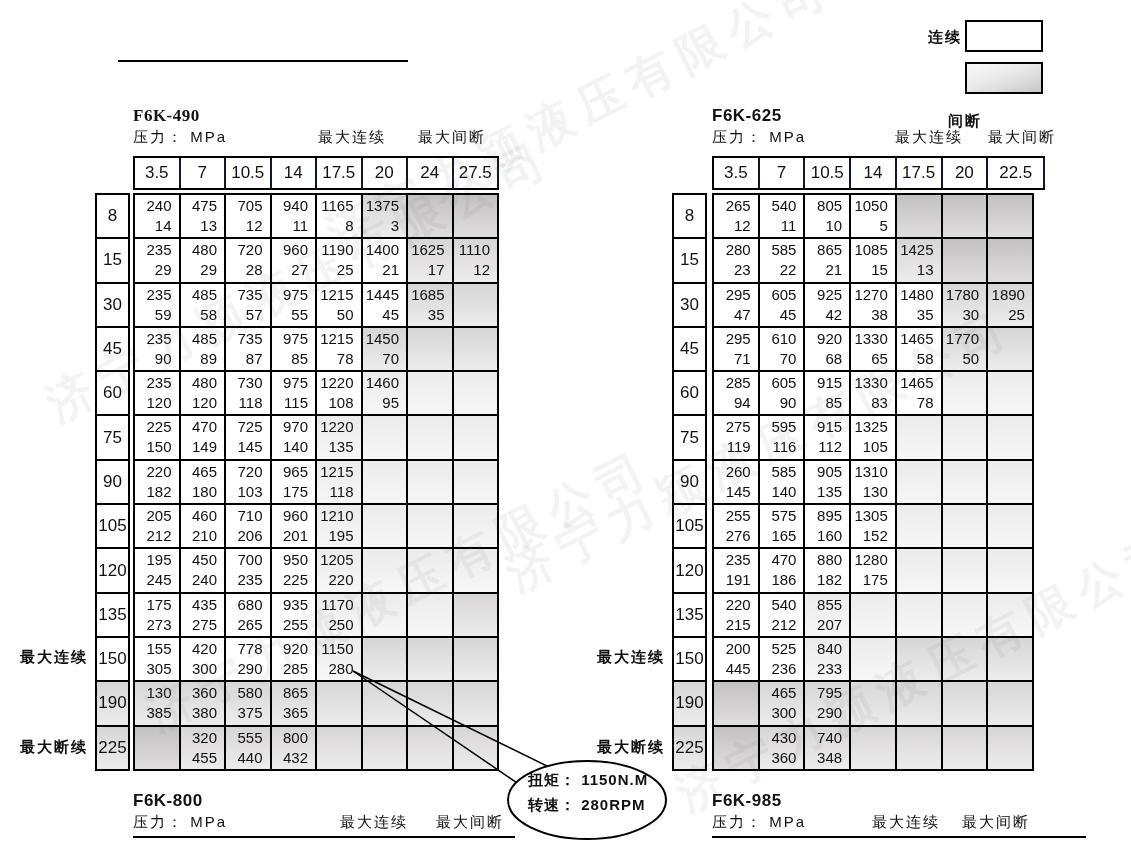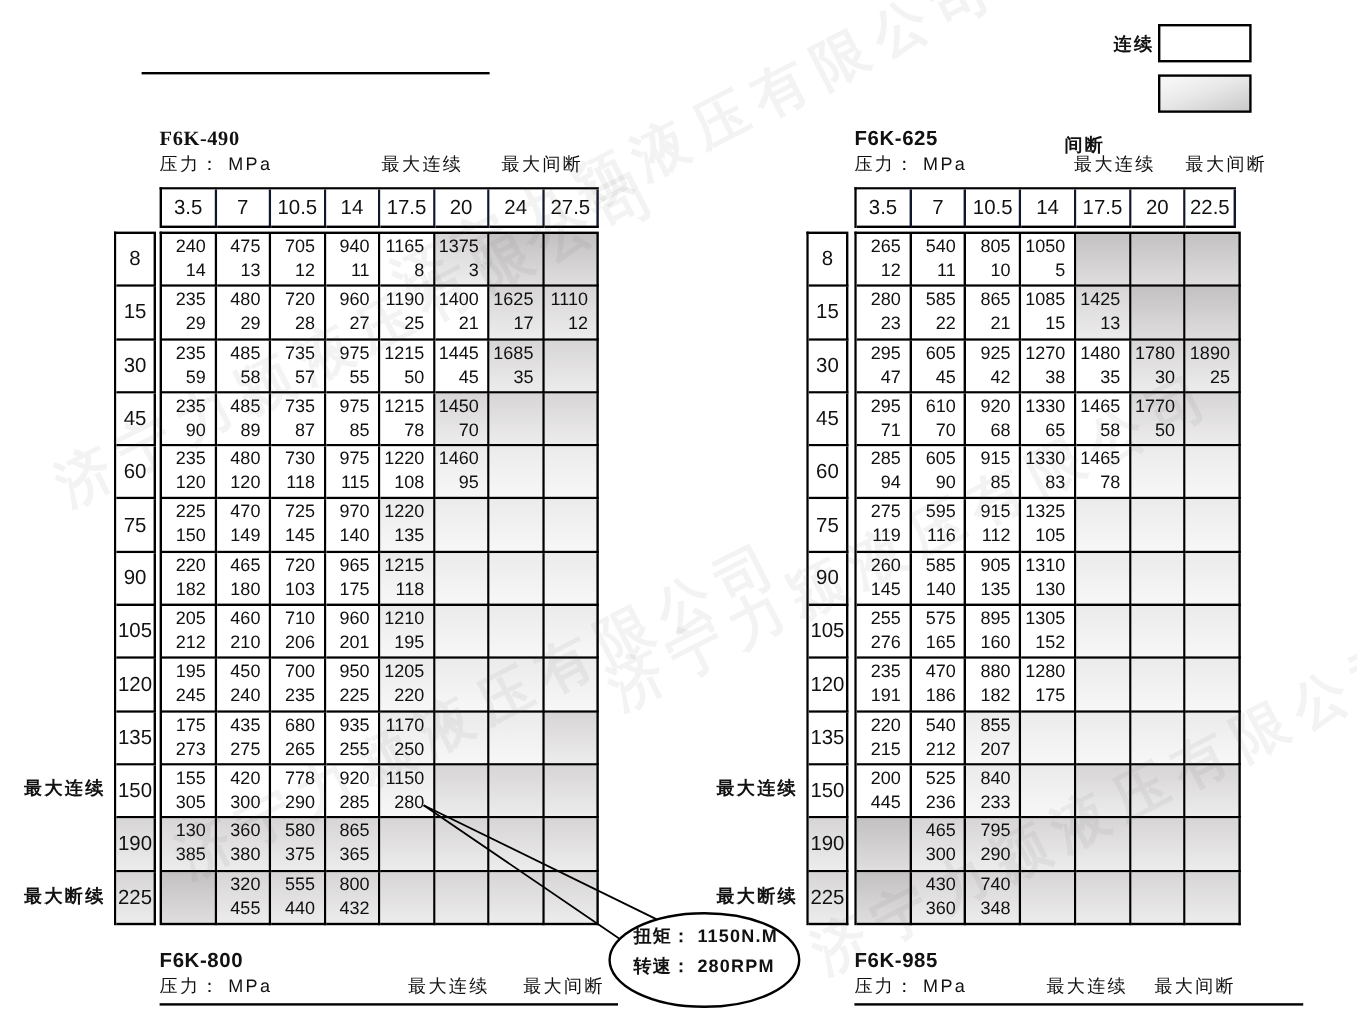--- a/index.html
+++ b/index.html
@@ -50,21 +50,21 @@
 </style>
 </head>
 <body>
 
 <div id="page">
 
   <div class="abs title-rule" style="left:118px; top:60px; width:290px;"></div>
 
   <div class="abs legend-label" style="left:928px; top:28px;">连续</div>
   <div class="abs legend-box" style="left:965px; top:20px;"></div>
-  <div class="abs legend-label" style="left:887px; top:70px;margin-top:42px;">间断</div>
+  <div class="abs legend-label" style="left:948px; top:70px;margin-top:42px;">间断</div>
   <div class="abs legend-box grad" style="left:965px; top:62px;"></div>
 
   <div id="tables-holder">
       <div class="abs t-name" style="left: 133px; top: 106px; font-family: Liberation Serif, serif;">F6K-490</div>
       <div class="abs t-label" style="left: 133px; top: 128px;">压力： MPa</div>
       <div class="abs t-label" style="left: 318px; top: 128px;">最大连续</div>
       <div class="abs t-label" style="left: 418px; top: 128px;">最大间断</div>
       <div class="abs colhdr" style="left: 133px; top: 156px;">
         <div class="ch" style="width: 45.5px;">3.5</div>
         <div class="ch" style="width: 45.5px;">7</div>
@@ -514,21 +514,21 @@
       <div class="abs t-label" style="left: 712px; top: 128px;">压力： MPa</div>
       <div class="abs t-label" style="left: 895px; top: 128px;">最大连续</div>
       <div class="abs t-label" style="left: 988px; top: 128px;">最大间断</div>
       <div class="abs colhdr" style="left: 712px; top: 156px;">
         <div class="ch" style="width: 45.71px;">3.5</div>
         <div class="ch" style="width: 45.71px;">7</div>
         <div class="ch" style="width: 45.71px;">10.5</div>
         <div class="ch" style="width: 45.71px;">14</div>
         <div class="ch" style="width: 45.71px;">17.5</div>
         <div class="ch" style="width: 45.71px;">20</div>
-        <div class="ch" style="width: 42px;">22.5</div>
+        <div class="ch" style="width: 57px;">22.5</div>
       </div>
       <div class="abs rowhdr" style="left: 672px; top: 193px;">
         <div class="rh" style="height: 44.31px;">8</div>
         <div class="rh" style="height: 44.31px;">15</div>
         <div class="rh" style="height: 44.31px;">30</div>
         <div class="rh" style="height: 44.31px;">45</div>
         <div class="rh" style="height: 44.31px;">60</div>
         <div class="rh" style="height: 44.31px;">75</div>
         <div class="rh" style="height: 44.31px;">90</div>
         <div class="rh" style="height: 44.31px;">105</div>

